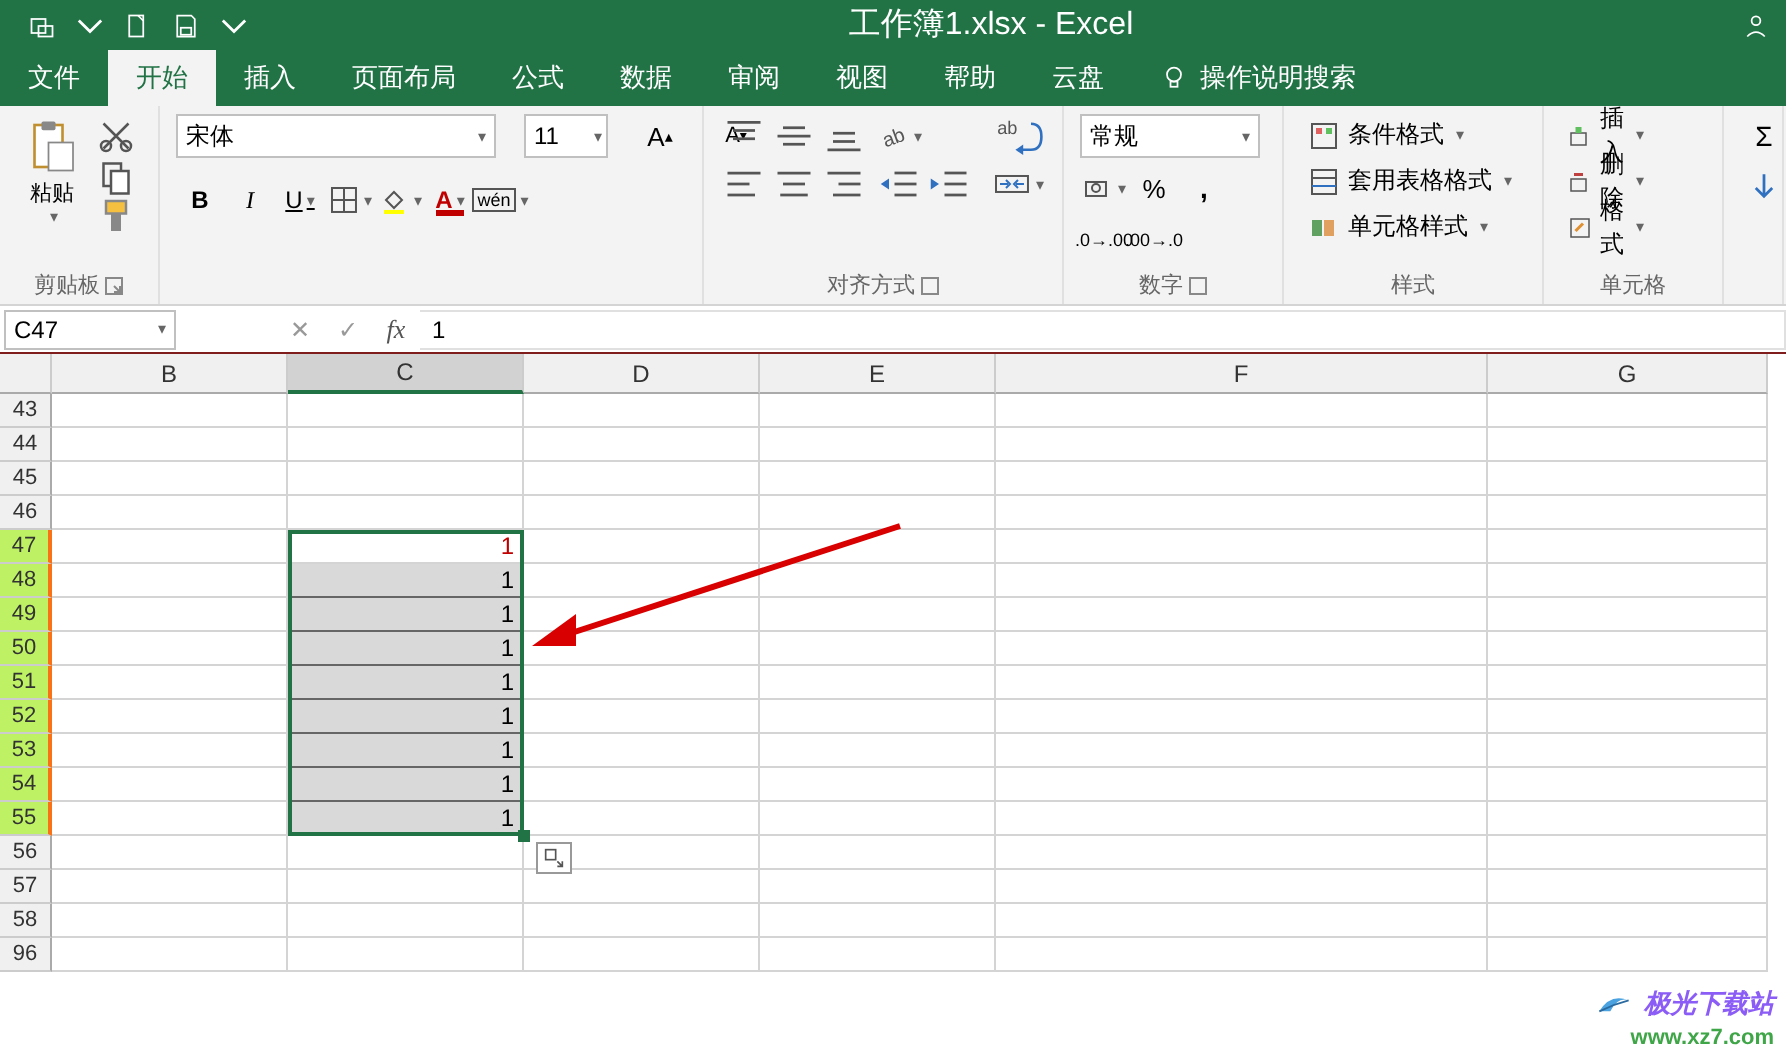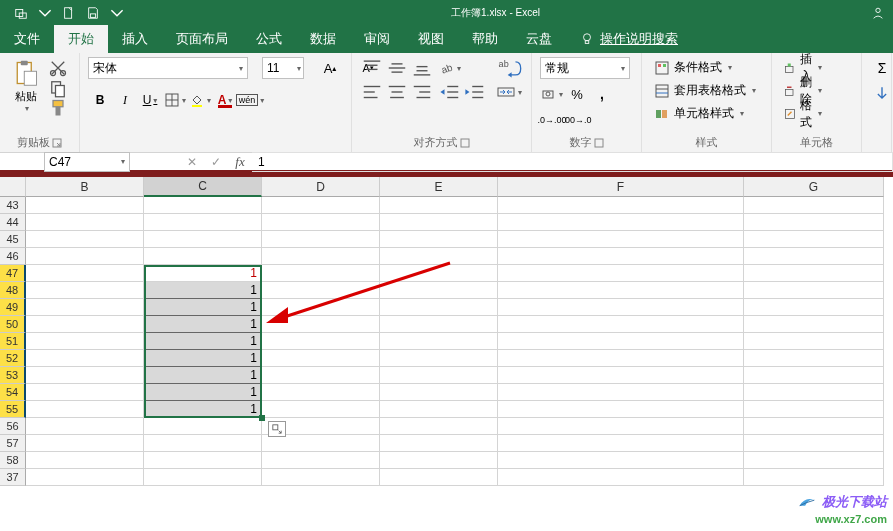--- a/index.html
+++ b/index.html
@@ -3,29 +3,29 @@
 <meta charset="utf-8">
 <style>
 * { box-sizing: border-box; margin: 0; padding: 0; font-family: "Microsoft YaHei", sans-serif; }
 body { background: #fff; font-size: 12px; overflow: hidden; width: 893px; height: 531px; position: relative; }
 
 
 .titlebar { background: #217346; height: 25px; display: flex; align-items: center; color: #fff; }
 .qat { display: flex; align-items: center; gap: 2px; padding-left: 10px; }
 .qat-btn { width: 22px; height: 22px; display: flex; align-items: center; justify-content: center; cursor: pointer; }
 .qat-btn svg { width: 14px; height: 14px; }
-.title-center { flex: 1; text-align: center; font-size: 10px; }
+.title-center { flex: 1; text-align: center; font-size: 16px; }
 .title-right { width: 30px; display:flex; justify-content:flex-end; padding-right:4px;}
 
 
 .ribbon-tabs { background: #217346; height: 28px; display: flex; align-items: stretch; color: #fff; font-size: 13px; }
 .tab { padding: 0 14px; display: flex; align-items: center; cursor: pointer; }
 .tab.file { background: #217346; }
 .tab.active { background: #f3f3f3; color: #217346; }
-.tab-search { display: flex; align-items: center; gap: 6px; padding-left: 14px; text-decoration: underline; }
+.tab-search { display: flex; align-items: center; gap: 6px; padding-left: 14px; }
 .bulb-icon { width:14px; height:14px; }
 
 
 .ribbon { background: #f3f3f3; border-bottom: 1px solid #d4d4d4; height: 100px; display: flex; }
 .group { border-right: 1px solid #e0e0e0; padding: 4px 8px 2px 8px; display: flex; flex-direction: column; justify-content: space-between; }
 .group-content { display: flex; align-items: flex-start; gap: 4px; flex:1;}
 .group-label { text-align: center; font-size: 11px; color: #666; padding-top: 2px; display:flex; justify-content:center; align-items:center; gap:2px;}
 .launcher { width:10px; height:10px; }
 
 .big-btn { display: flex; flex-direction: column; align-items: center; justify-content: center; padding: 2px 4px; cursor: pointer; }
@@ -52,36 +52,36 @@
 
 
 .style-col { display:flex; flex-direction:column; gap:2px; }
 .style-btn { display:flex; align-items:center; gap:4px; height:21px; padding:0 4px; cursor:pointer; font-size:12px; }
 .style-btn svg { width:16px; height:16px; }
 
 
 .cell-btn { display:flex; align-items:center; gap:4px; height:21px; padding:0 4px; cursor:pointer; font-size:12px;}
 
 
-.formula-bar { height: 24px; border-bottom: 7px solid #7f1d1d; display: flex; align-items: center; background: #fff; padding-left: 42px; }
+.formula-bar { height: 24px; border-bottom: 1px solid #7f1d1d; display: flex; align-items: center; background: #fff; }
 .name-box { width: 86px; border: 1px solid #c0c0c0; height: 20px; margin-left: 2px; display:flex; align-items:center; padding:0 4px; font-size:12px; background:#fff; justify-content:space-between; cursor:text;}
 .fb-btns { display:flex; margin-left: 50px; }
 .fb-btn { width:24px; height:20px; display:flex; align-items:center; justify-content:center; color:#999; cursor:pointer; }
 .fx-btn { font-style:italic; font-family:serif; font-size:13px; color:#555;}
 .formula-input { flex:1; border:1px solid #e0e0e0; border-left:none; height:20px; padding-left:6px; display:flex; align-items:center; font-size:12px; }
 
 
 .sheet { position:relative; }
 .corner { position:absolute; left:0; top:0; width:26px; height:20px; background:#f0f0f0; border-right:1px solid #ccc; border-bottom:1px solid #aaa; }
 .col-headers { position:absolute; left:26px; top:0; height:20px; display:flex; }
 .col-h { border-right:1px solid #ccc; border-bottom:1px solid #aaa; background:#f0f0f0; display:flex; align-items:center; justify-content:center; font-size:12px; color:#333; }
 .col-h.sel { background:#d2d2d2; border-bottom:2px solid #217346; }
 .row-headers { position:absolute; left:0; top:20px; width:26px; }
 .row-h { height:17px; border-right:1px solid #aaa; border-bottom:1px solid #ccc; background:#f0f0f0; display:flex; align-items:center; justify-content:center; font-size:11px; color:#333;}
-.row-h.sel { background:#fde047; border-right:2px solid #0c4a6e; }
+.row-h.sel { background:#bef264; border-right:2px solid #f97316; }
 .cells { position:absolute; left:26px; top:20px; }
 .cell-row { display:flex; height:17px; }
 .cell { border-right:1px solid #d4d4d4; border-bottom:1px solid #d4d4d4; display:flex; align-items:center; justify-content:flex-end; padding-right:4px; font-size:12px; color:#000;}
 .cell.selrange { background:#d9d9d9; border-bottom:1px solid #666;}
 .cell.active { background:#fff; color:#c00000; }
 .selection-border { position:absolute; border:2px solid #217346; pointer-events:none; }
 .fill-handle { position:absolute; width:6px; height:6px; background:#217346; }
 .autofill-tag { position:absolute; width:18px; height:16px; border:1px solid #999; background:#fff; display:flex; align-items:center; justify-content:center; cursor:pointer;}
 .autofill-tag svg{width:10px;height:10px;}
 
@@ -498,21 +498,21 @@
       <div class="row-h sel">49</div>
       <div class="row-h sel">50</div>
       <div class="row-h sel">51</div>
       <div class="row-h sel">52</div>
       <div class="row-h sel">53</div>
       <div class="row-h sel">54</div>
       <div class="row-h sel">55</div>
       <div class="row-h">56</div>
       <div class="row-h">57</div>
       <div class="row-h">58</div>
-      <div class="row-h">37</div>
+      <div class="row-h">96</div>
     </div>
   <div class="cells" id="cells">
       <div class="cell-row">
         <div class="cell" style="width: 118px;"></div>
         <div class="cell" style="width: 118px;"></div>
         <div class="cell" style="width: 118px;"></div>
         <div class="cell" style="width: 118px;"></div>
         <div class="cell" style="width: 246px;"></div>
         <div class="cell" style="width: 140px;"></div>
       </div>

